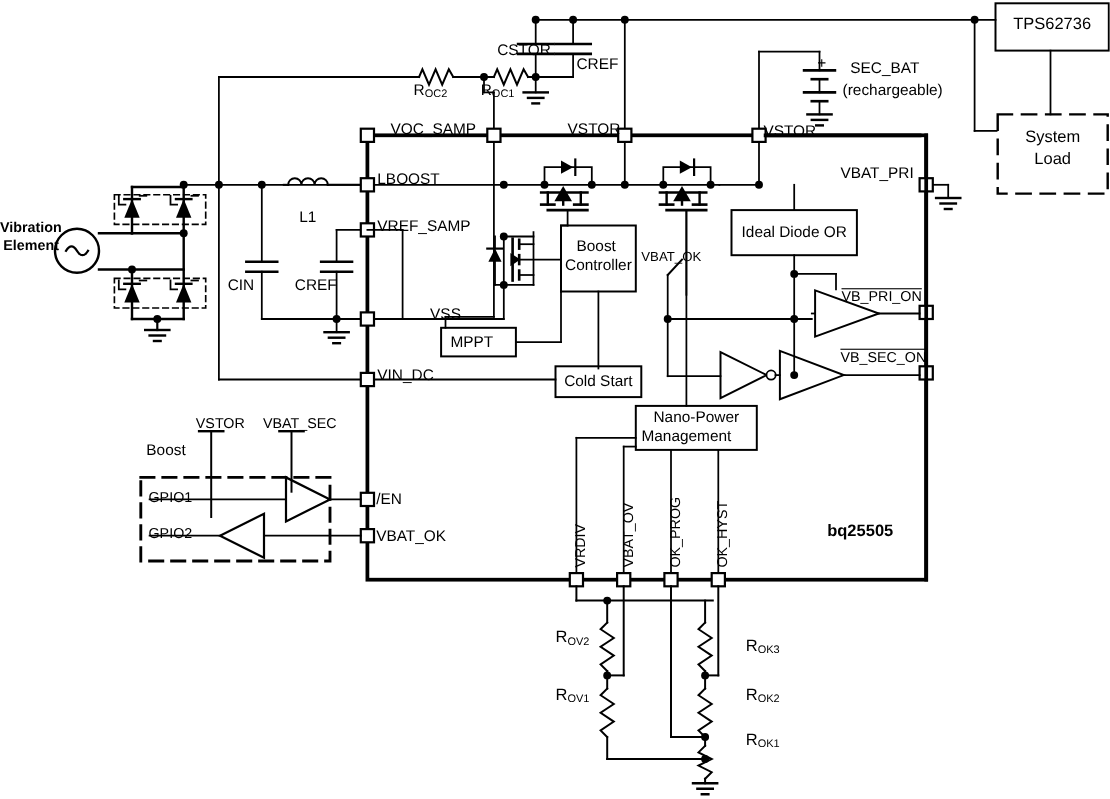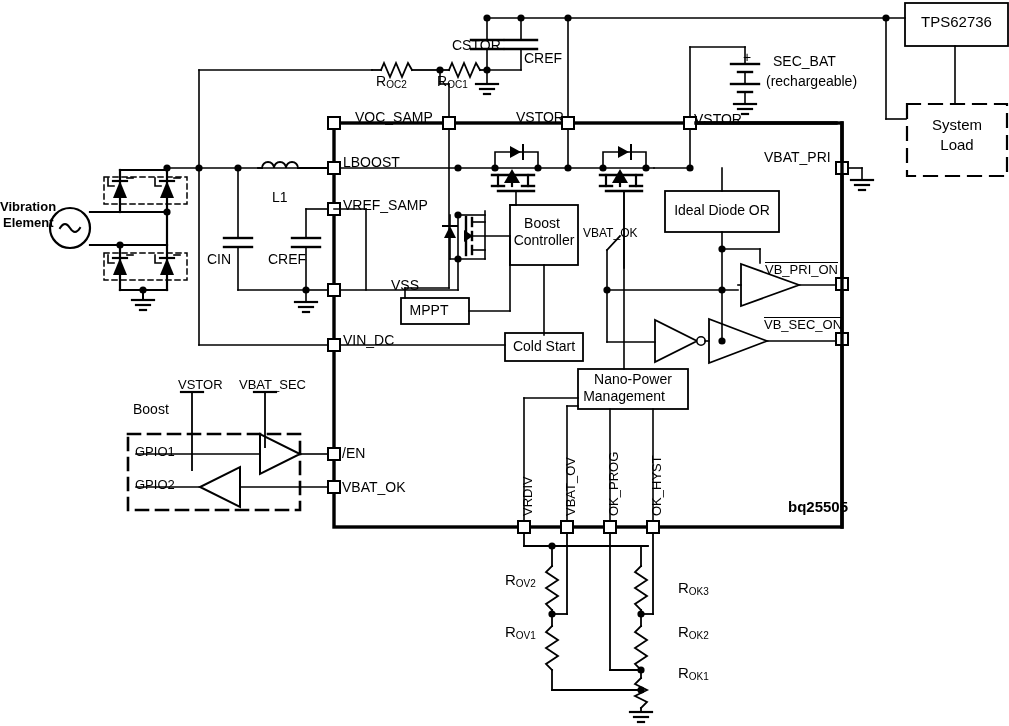--- a/index.html
+++ b/index.html
@@ -430,21 +430,21 @@
 <div class="lbl f14 ctr" style="left:510px;top:216px;width:64px;">Boost</div>
 <div class="lbl f14 ctr" style="left:505px;top:233px;width:78px;">Controller</div>
 <div class="lbl f14 ctr" style="left:401px;top:303px;width:56px;">MPPT</div>
 <div class="lbl f14 ctr" style="left:505px;top:339px;width:78px;">Cold Start</div>
 <div class="lbl f14 ctr" style="left:578px;top:372px;width:110px;">Nano-Power</div>
 <div class="lbl f14 ctr" style="left:578px;top:389px;width:92px;">Management</div>
 <div class="lbl f14 ctr" style="left:665px;top:203px;width:114px;">Ideal Diode OR</div>
 
 <div class="lbl f12" style="left:583px;top:227px;">VBAT_OK</div>
 
-<div class="lbl f15 b" style="left:752px;top:499px;margin-left:36px;">bq25505</div>
+<div class="lbl f15 b" style="left:752px;top:475px;">bq25505</div>
 
 <div class="lbl f14" style="left:773px;top:54px;">SEC_BAT</div>
 <div class="lbl f14" style="left:766px;top:74px;">(rechargeable)</div>
 <div class="lbl f14" style="left:743px;top:50px;">+</div>
 
 <div class="lbl f14" style="left:133px;top:402px;">Boost</div>
 <div class="lbl f13" style="left:178px;top:378px;">VSTOR</div>
 <div class="lbl f13" style="left:239px;top:378px;">VBAT_SEC</div>
 <div class="lbl f13" style="left:135px;top:445px;">GPIO1</div>
 <div class="lbl f13" style="left:135px;top:478px;">GPIO2</div>

